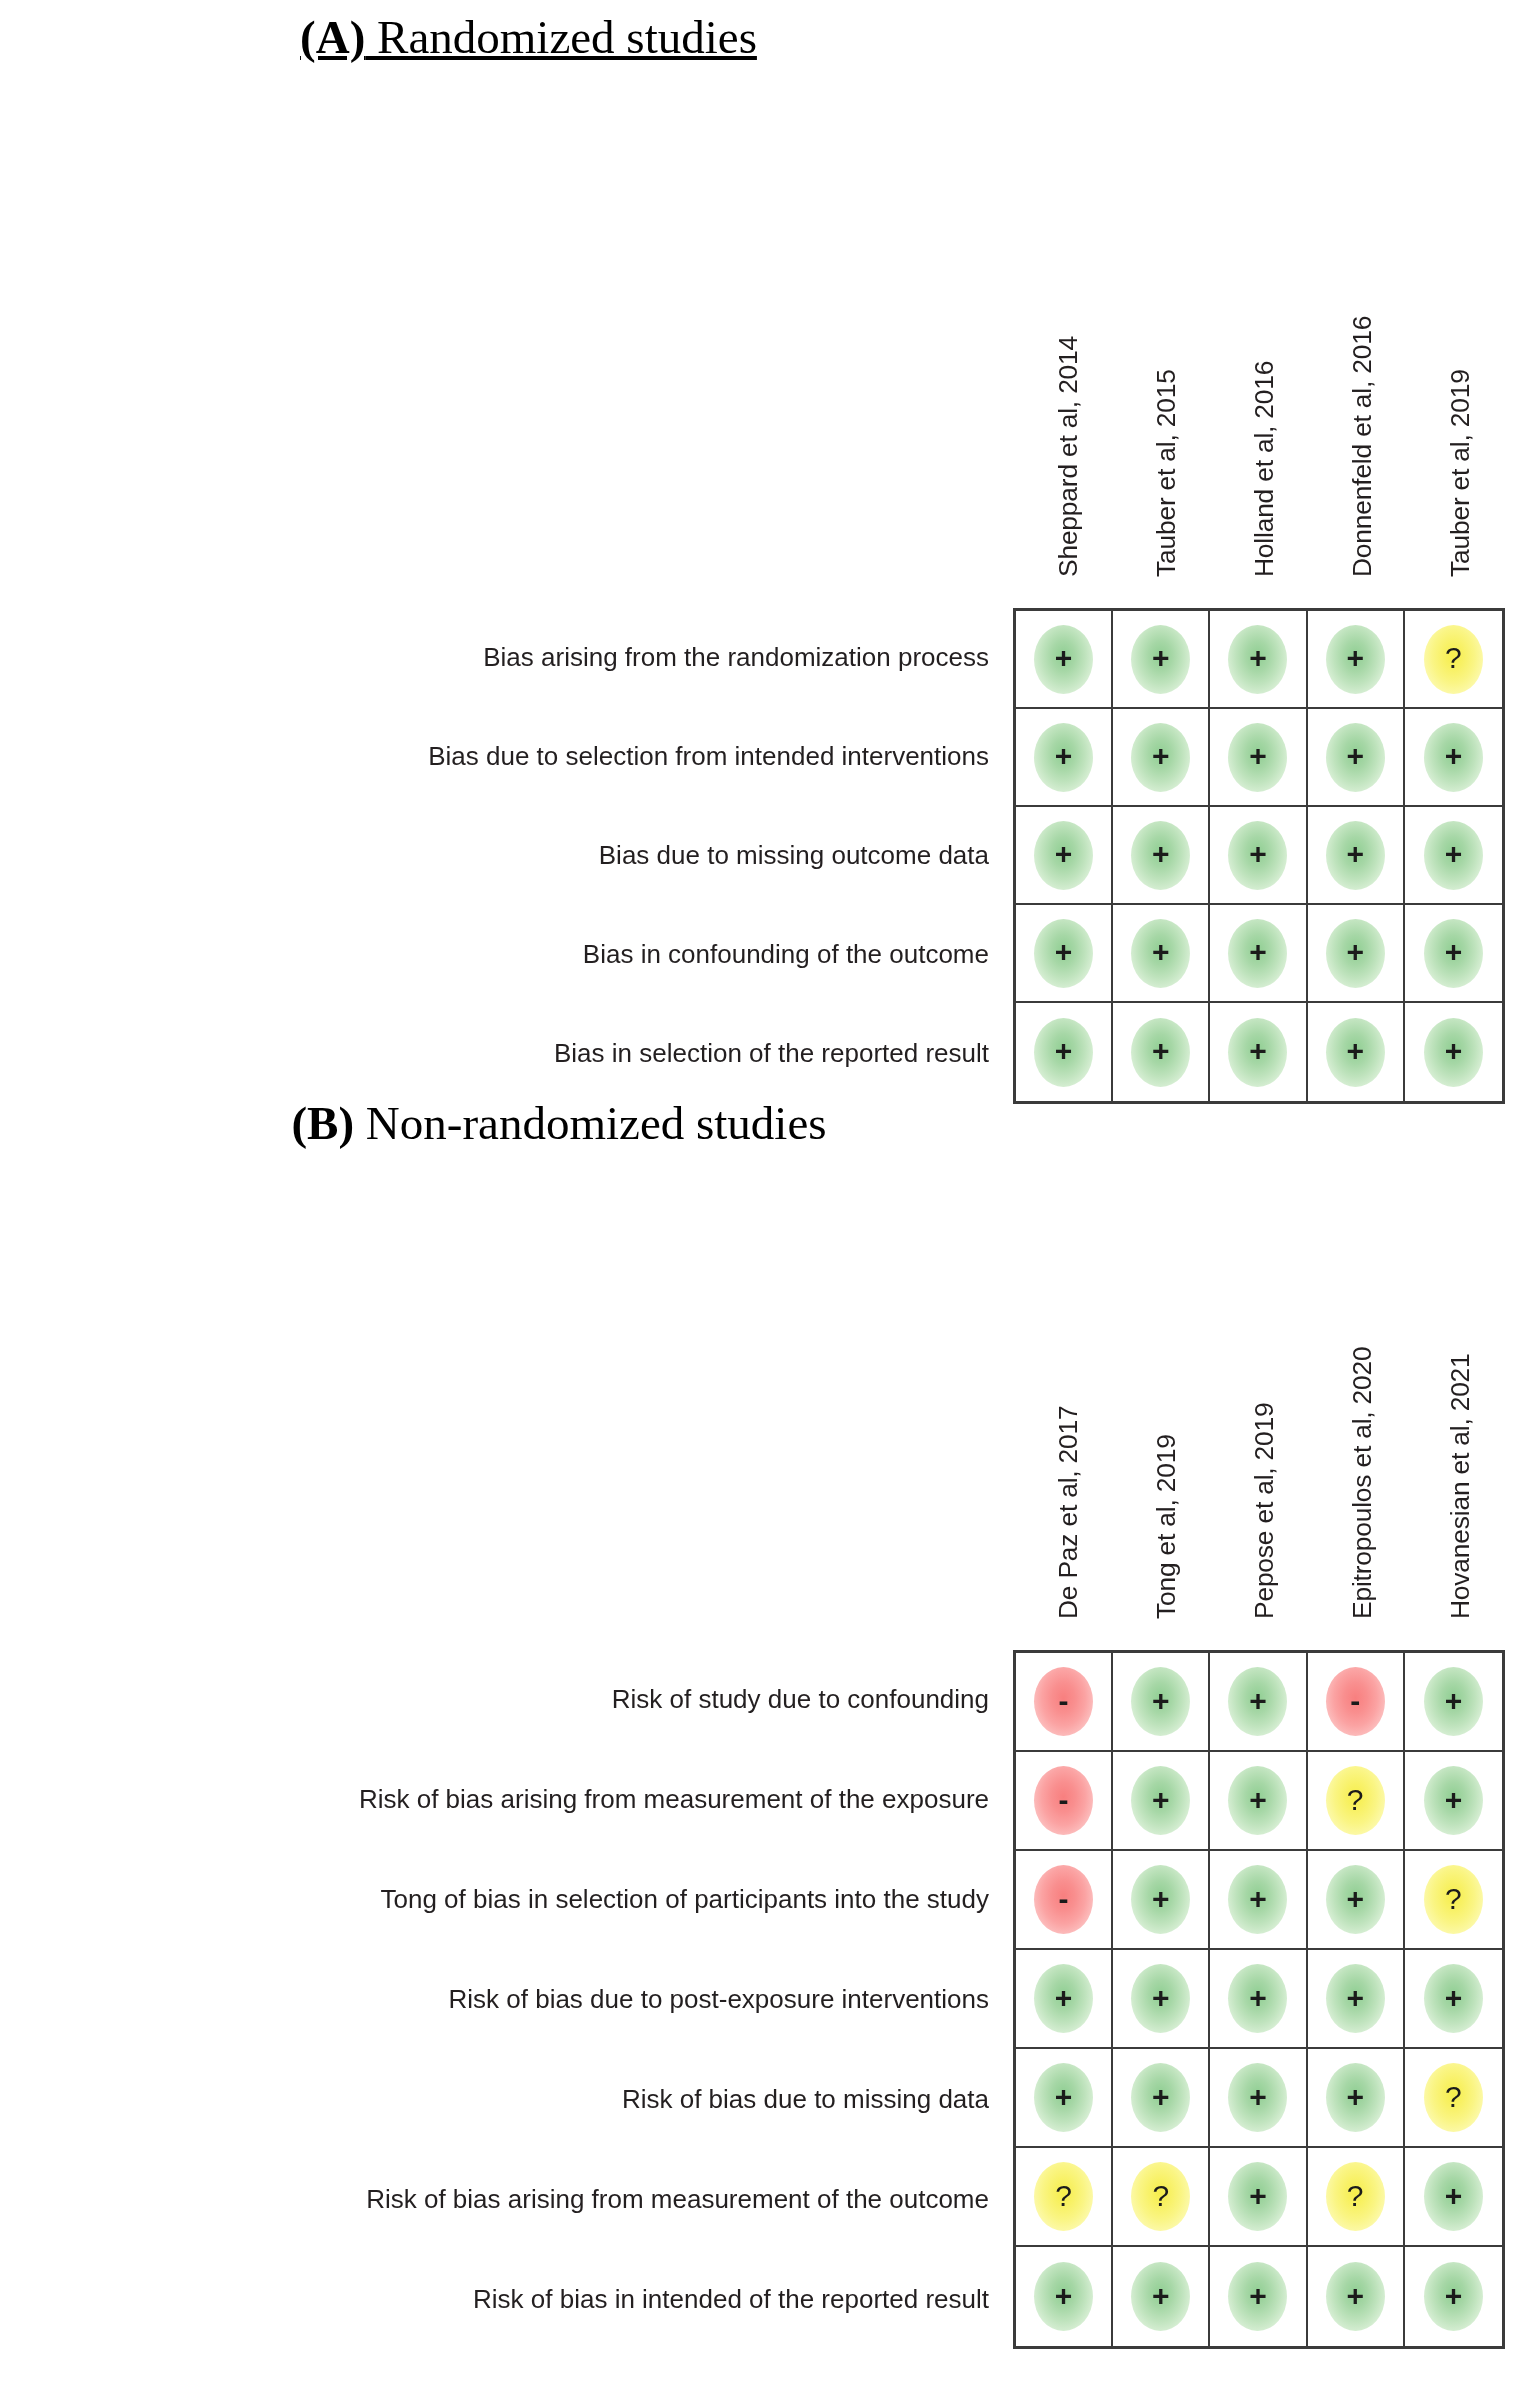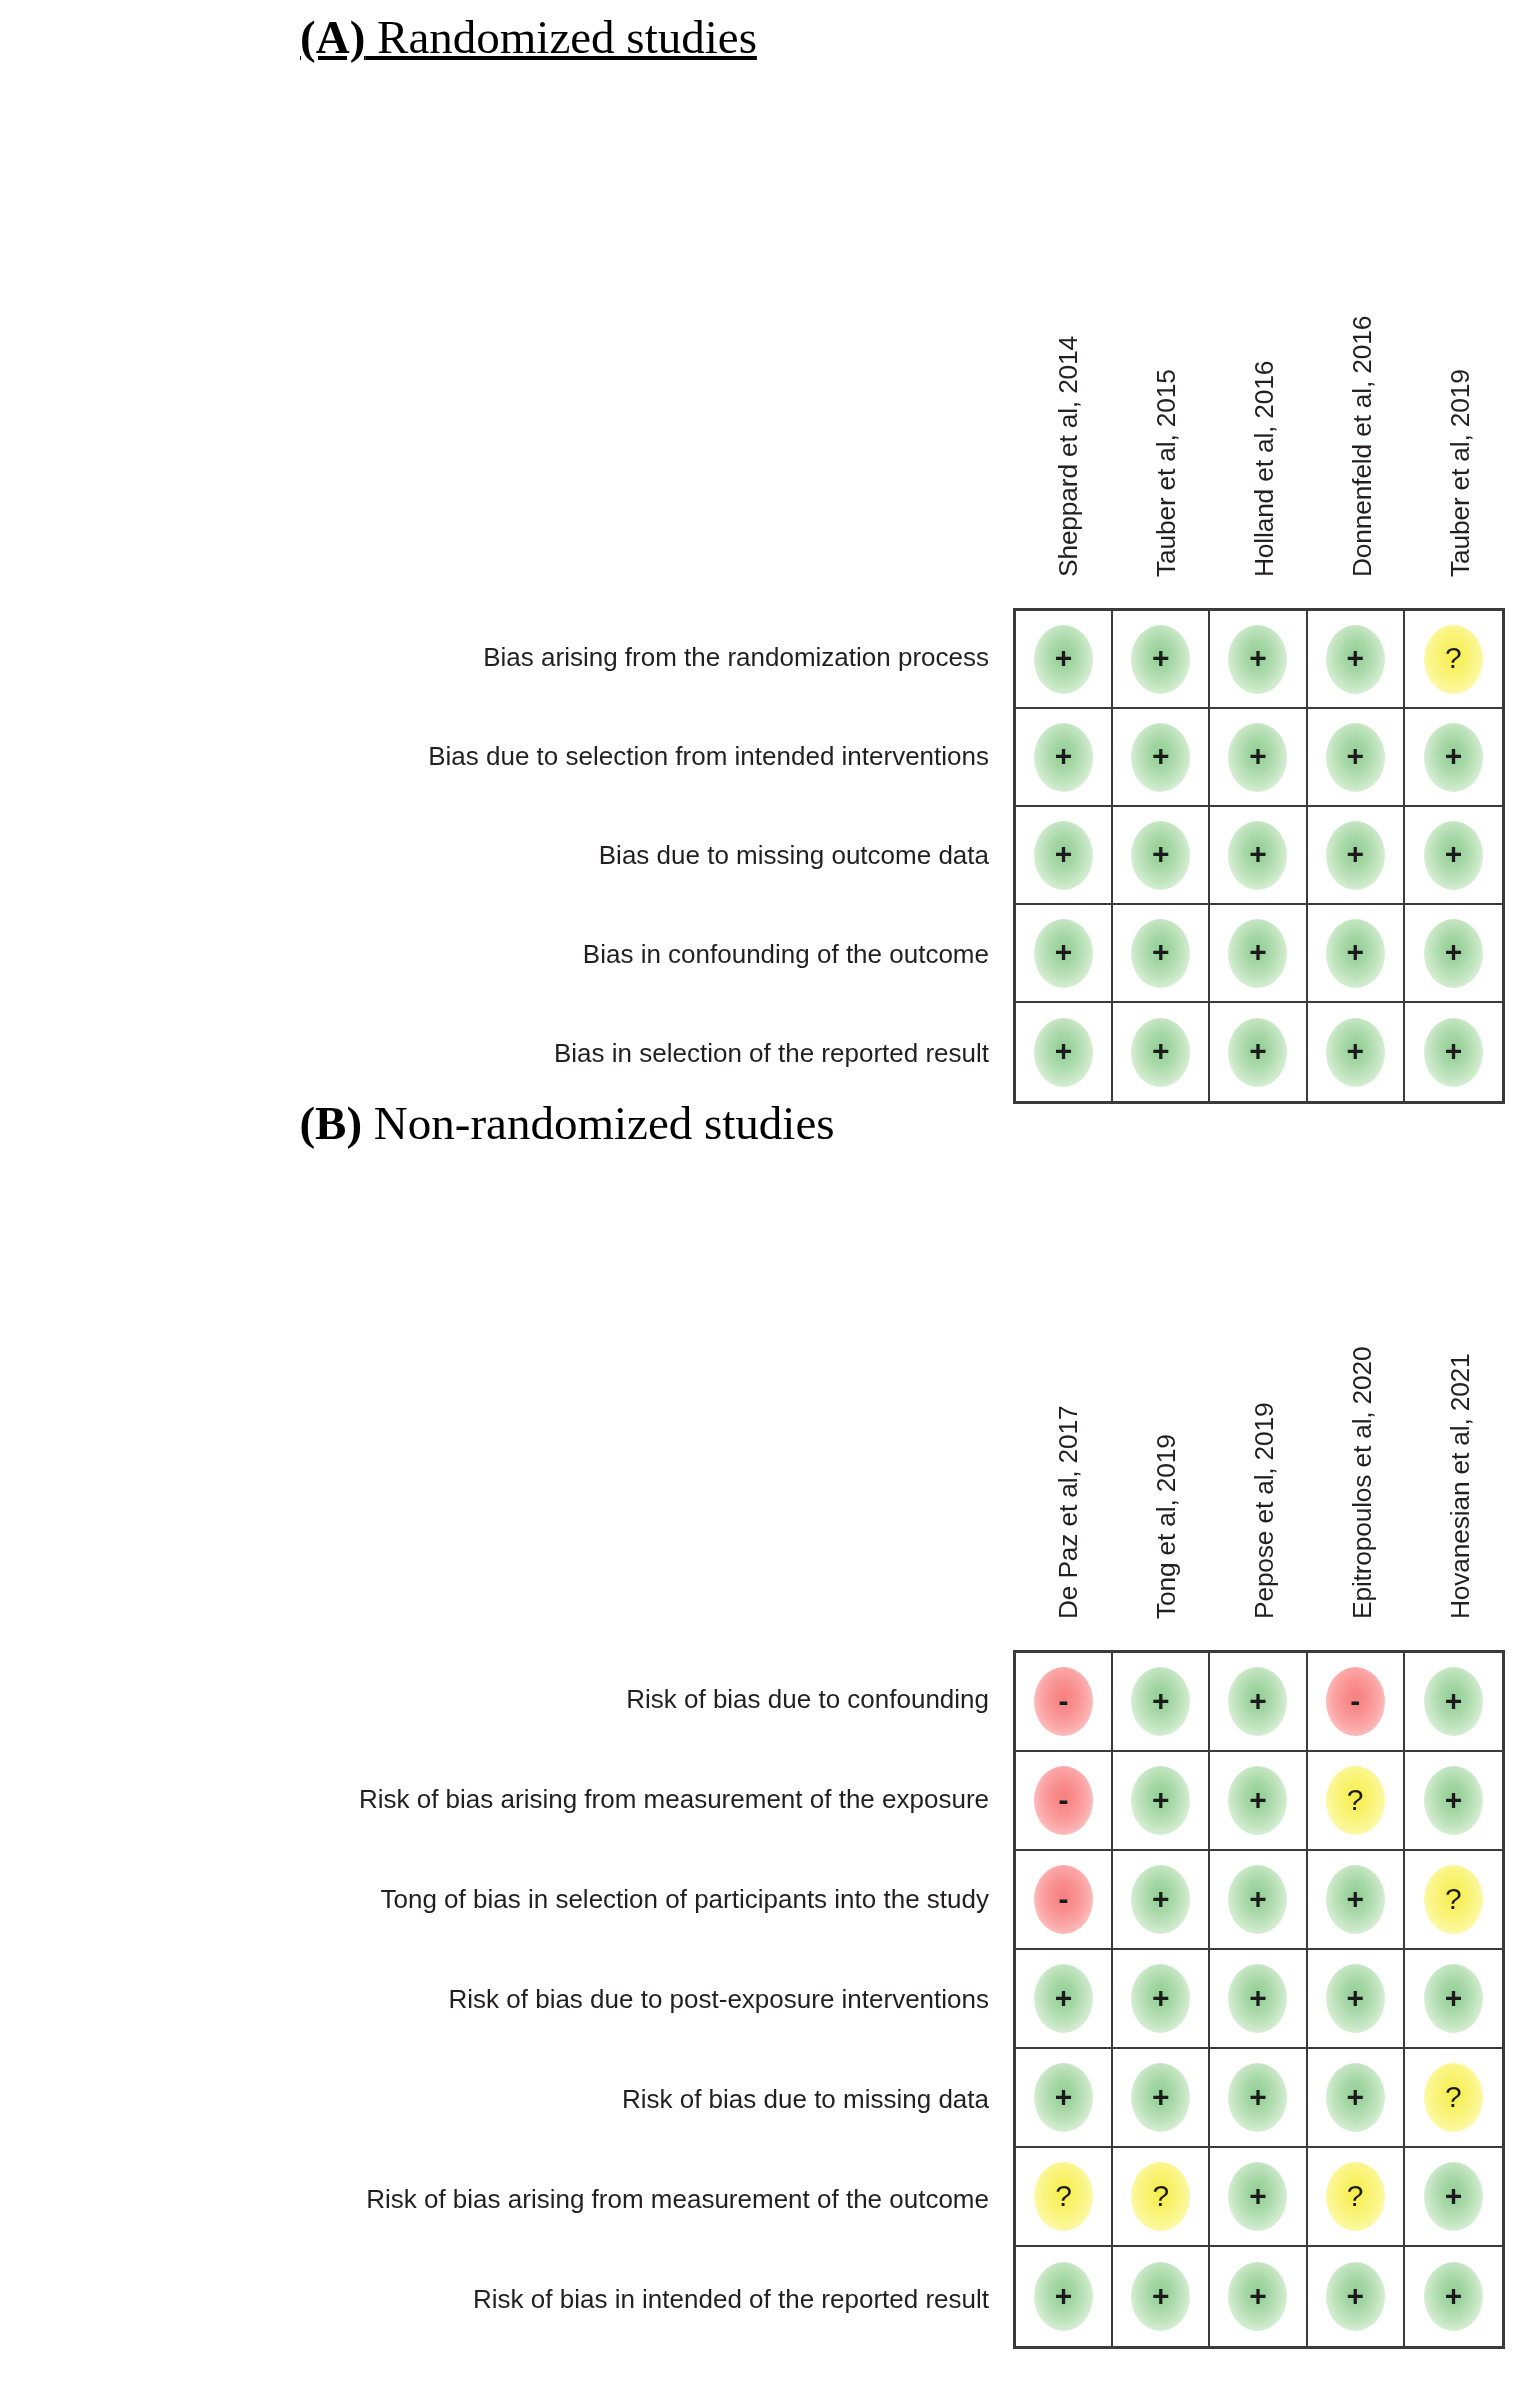--- a/index.html
+++ b/index.html
@@ -20,21 +20,21 @@
     font-family: "Liberation Serif", serif;
     font-size: 47px;
     line-height: 1;
     text-align: center;
     color: #000000;
     white-space: nowrap;
   }
   .panel-title .tag { font-weight: 700; }
 
   #title-a { position: absolute; left: 0; top: 13.6px; width: 1057px; text-decoration: underline; }
-  #title-b { position: absolute; left: 12px; top: 1100px; width: 1110px; }
+  #title-b { position: absolute; left: 4px; top: 1100px; width: 1110px; }
 
   
   .panel { position: absolute; }
 
   
   .col-headers {
     position: absolute;
     display: flex;
   }
   .col-head {
@@ -306,21 +306,21 @@
     </div>
 </div>
 
 <div class="panel-title" id="title-b">
   <span class="tag">(B)</span><span> Non-randomized studies</span>
 </div>
 
 <div class="panel" id="panel-b">
   <div class="row-labels">
       <div class="row-label">
-        <span>Risk of bias due to confounding</span>
+        <span>Risk of study due to confounding</span>
       </div>
       <div class="row-label">
         <span>Risk of bias arising from measurement of the exposure</span>
       </div>
       <div class="row-label">
         <span>Tong of bias in selection of participants into the study</span>
       </div>
       <div class="row-label">
         <span>Risk of bias due to post-exposure interventions</span>
       </div>

